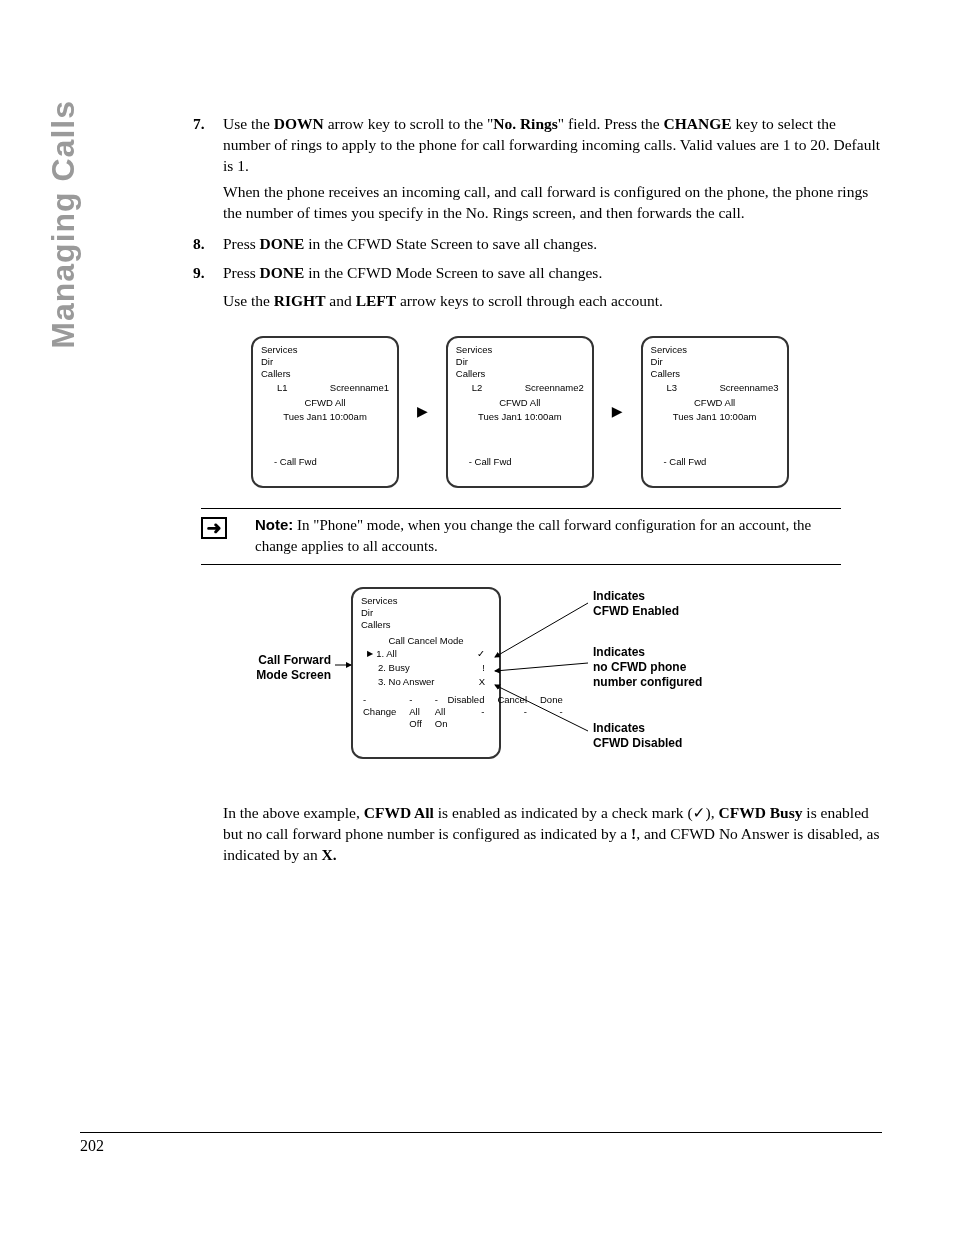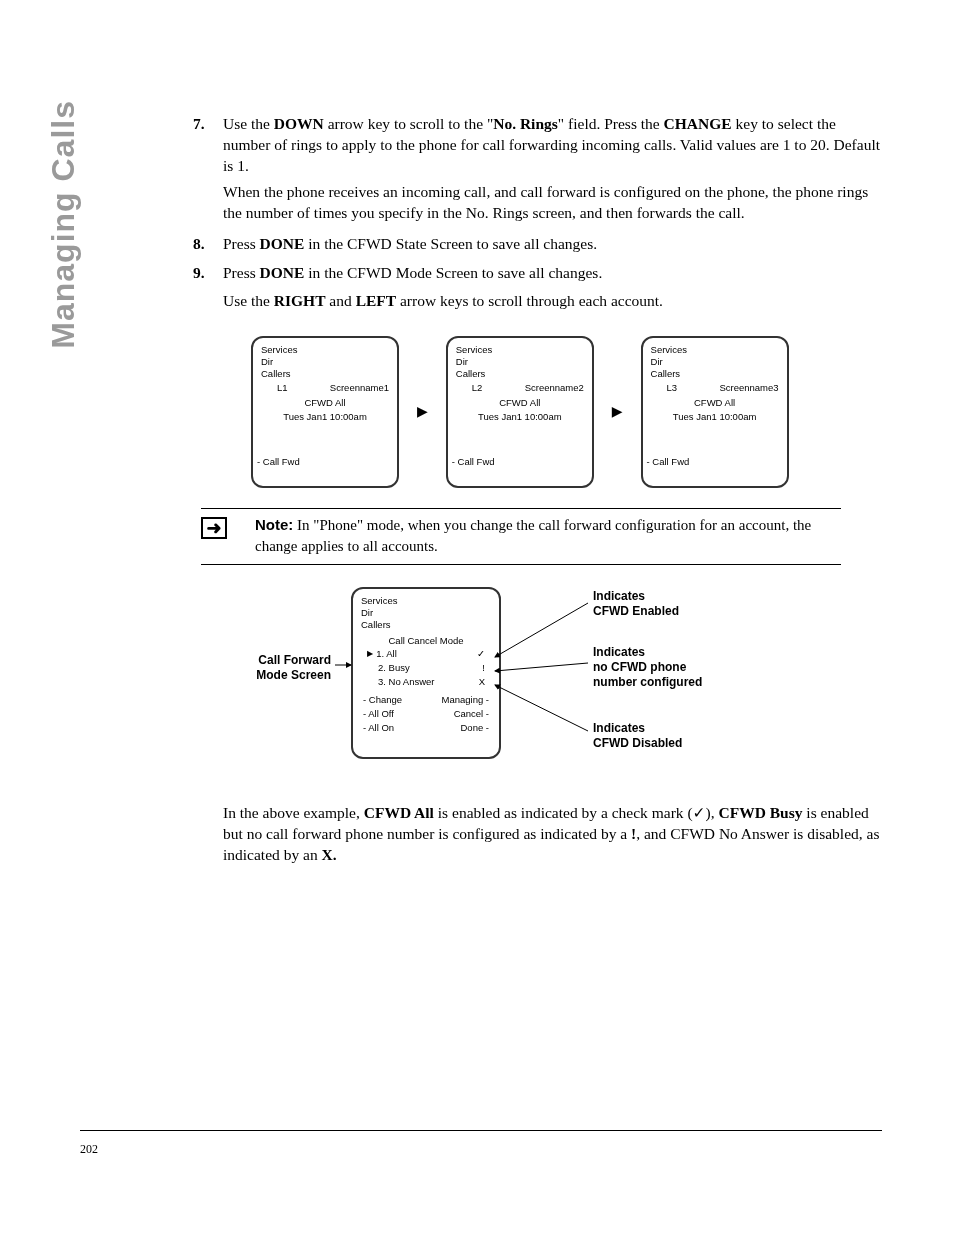--- a/index.html
+++ b/index.html
@@ -65,21 +65,21 @@
     position: relative;
     padding: 6px 8px 4px 8px;
     font-family: Arial, Helvetica, sans-serif;
     font-size: 9.5px;
     line-height: 1.25;
   }
   .phone-screen .hdr { }
   .phone-screen .line-row { margin-top: 2px; display:flex; justify-content:space-between;padding-left:16px; }
   .phone-screen .cfwd { text-align:center; margin-top:3px; }
   .phone-screen .ts { text-align:center; margin-top:2px; }
-  .phone-screen .softkey { position:absolute; bottom:19px; left:4px; }
+  .phone-screen .softkey { position:absolute; bottom:19px; left:21px; }
 
   
   .note-block {
     margin-top: 20px;
     margin-left: 8px;
     width: 640px;
   }
   .note-rule { border: none; border-top: 1px solid #000; margin: 0; }
   .note-row { display:flex; align-items:flex-start; padding: 6px 0 8px 0; }
   .note-icon {
@@ -106,36 +106,36 @@
     width: 150px; height: 172px;
     border: 2px solid #333; border-radius: 12px;
     padding: 6px 8px 4px 8px;
     font-family: Arial, Helvetica, sans-serif;
     font-size: 9.5px; line-height:1.25;
   }
   .fig2 .phone2 .mode-title { text-align:center; margin-top:4px; }
   .fig2 .phone2 .opt { display:flex; justify-content:space-between; padding: 0 6px; margin-top:2px; }
   .fig2 .phone2 .opt .lbl { display:flex; align-items:center; gap:3px;}
   .fig2 .phone2 .sk-row { display:flex; justify-content:space-between; margin-top:6px; padding: 0 2px; }
-  .fig2 .phone2 .sk-col { display:flex; flex-direction:column; gap:2px; }
+  .fig2 .phone2 .sk-col { display:flex; flex-direction:row; gap:13px; }
   .fig2 .phone2 .sk-col.right { text-align:right; }
   .fig2 .callout {
     position:absolute; font-family: Arial, Helvetica, sans-serif; font-weight:bold;
     font-size: 12px; line-height:1.25;
   }
   .fig2 svg.lines { position:absolute; left:0; top:0; width:660px; height:200px; pointer-events:none; }
 
   
   .footer {
     position: absolute;
     left: 80px; right: 72px; bottom: 78px;
     border-top: 1px solid #000;
-    padding-top: 10px;
+    padding-top: 2px;
     display:flex; justify-content:space-between;
-    font-size: 12px;
+    font-size: 16px;
   }
   .checkmark { font-family: Arial, sans-serif; }
 </style>
 </head>
 <body>
 
 <div class="side-header">Managing Calls</div>
 
 <div class="content">
 
@@ -251,21 +251,21 @@
           </span>
         <span>X</span>
       </div>
       <div class="sk-row">
         <div class="sk-col">
           <span>- Change</span>
           <span>- All Off</span>
           <span>- All On</span>
         </div>
         <div class="sk-col right">
-          <span>Managing -</span>
+          <span>Disabled -</span>
           <span>Cancel -</span>
           <span>Done -</span>
         </div>
       </div>
     </div>
 
     <div class="callout" style="left:370px; top:4px;">
       <div>Indicates</div>
       <div>CFWD Enabled</div>
     </div>

